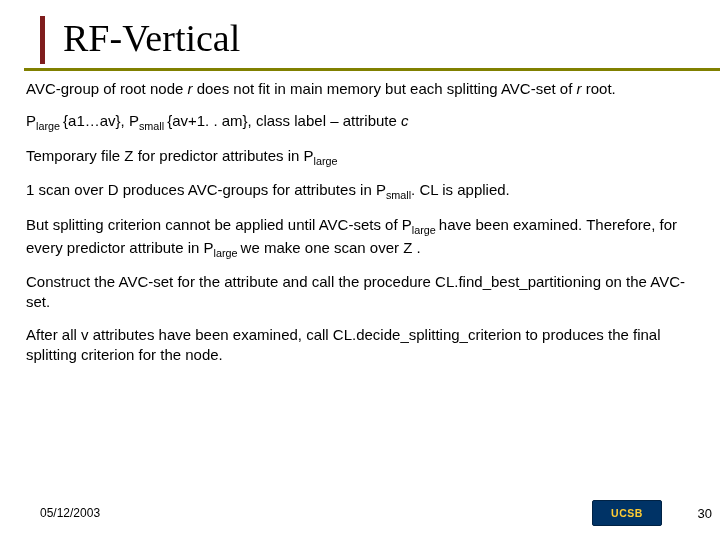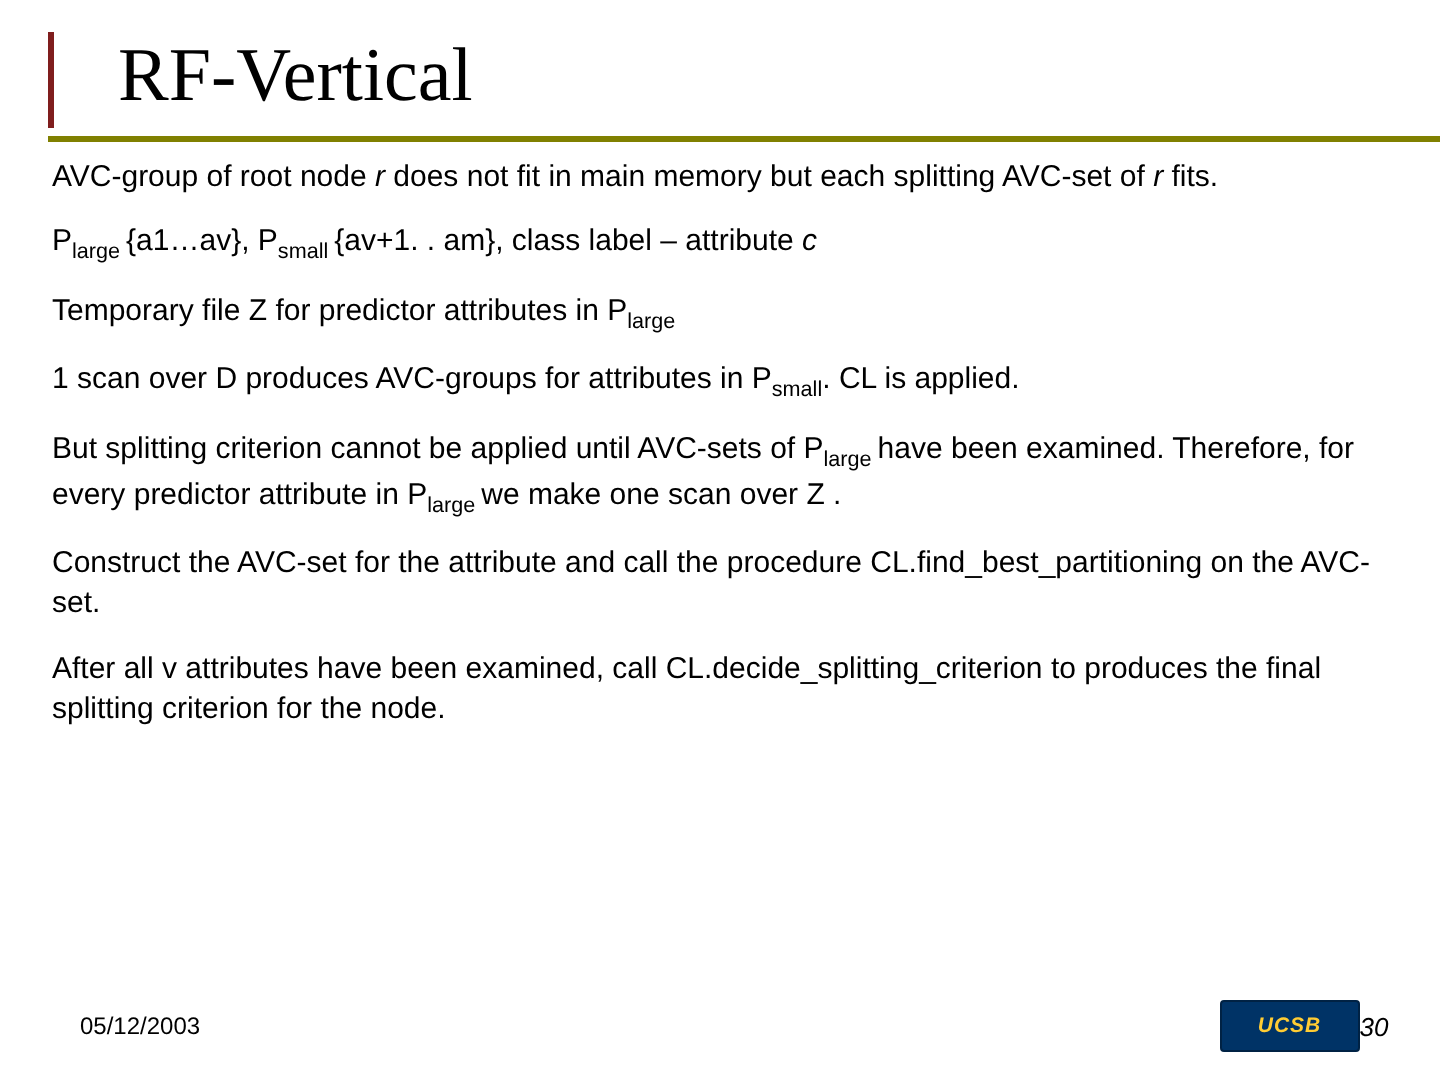--- a/index.html
+++ b/index.html
@@ -13,23 +13,24 @@
     overflow: hidden;
   }
   .slide {
     position: relative;
     width: 720px;
     height: 540px;
     box-sizing: border-box;
     padding: 16px 24px 0 24px;
   }
   .title-wrap {
-    border-left: 3px solid #7f1d1d;
-    padding-left: 32px;
+    border-left: 5px solid #7f1d1d;
+    padding-left: 18px;
     margin-bottom: 4px;
+    margin-left: 16px;
   }
   .title {
     font-family: "Times New Roman", Times, serif;
     font-size: 38px;
     font-weight: 400;
     padding-bottom: 4px;
   }
   .title-underline {
     height: 3px;
     background: #808000;
@@ -64,23 +65,22 @@
     line-height: 1.25;
     flex: 1;
   }
   .footer-left {
     min-width: 90px;
   }
   .footer-right {
     min-width: 120px;
     display: flex;
     align-items: center;
-    justify-content: center;
+    justify-content: space-between;
     gap: 0;
-    font-style: italic;
   }
   .logo {
     width: 68px;
     height: 24px;
     background: #003366;
     border-radius: 2px;
     display: flex;
     align-items: center;
     justify-content: center;
     color: #ffcc33;
@@ -99,21 +99,21 @@
 <div class="slide">
 
   <div class="title-wrap">
     <div class="title">RF-Vertical</div>
   </div>
   <div class="title-underline"></div>
 
   <div class="body">
 
     <p>
-      <span>AVC-group of root node </span><i>r</i><span> does not fit in main memory but each splitting AVC-set of </span><i>r</i><span>  fits.</span>
+      <span>AVC-group of root node </span><i>r</i><span> does not fit in main memory but each splitting AVC-set of </span><i>r</i><span>  root.</span>
     </p>
 
     <p>
       <span>P</span><span class="sub">large </span><span>{a1…av}, P</span><span class="sub">small </span><span>{av+1. . am}, class label – attribute </span><i>c</i>
     </p>
 
     <p>
       <span>Temporary file Z for predictor attributes in P</span><span class="sub">large</span>
     </p>
 

